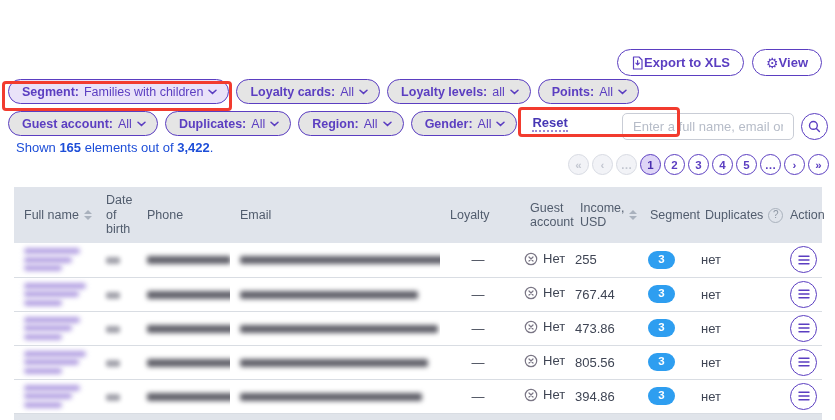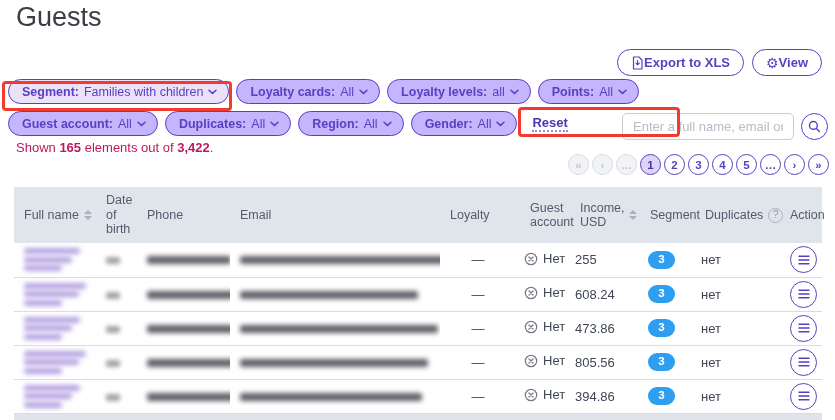--- a/index.html
+++ b/index.html
@@ -14,39 +14,39 @@
   .tbtn{display:inline-flex; align-items:center; height:27px; padding:0 13px;
         border:1.5px solid var(--accent); border-radius:16px; background:#fff; color:var(--accent);
         font-size:13px; font-weight:600; cursor:pointer; font-family:inherit;}
   .gear{font-size:14px; line-height:1;}
 
   
   .frow{position:absolute; display:flex; gap:7px; align-items:center;}
   #frow1{left:8px; top:79px;}
   #frow2{left:8px; top:111px;}
   .pill{display:inline-flex; align-items:center; gap:5px; height:25px; padding:0 11px 0 13px;
-        border:1.6px solid var(--accent); border-radius:15px; background:#c4b5fd; color:var(--accent);
+        border:1.6px solid var(--accent); border-radius:15px; background:#e5e5e5; color:var(--accent);
         font-size:12.5px; cursor:pointer; font-family:inherit; white-space:nowrap;}
   .pill b{font-weight:700;}
   .pill .val{font-weight:400;}
   .pill.active{background:#e9e2f9;}
   .chev{flex:0 0 auto;}
   .reset{margin-left:8px; font-size:13px; font-weight:700; color:#4636b4; text-decoration:none;
          border-bottom:2px dotted #9a8cd8; cursor:pointer;}
 
   
   .search-wrap{position:absolute; top:113px; right:7px; display:flex; align-items:center; gap:7px;}
   .search-wrap input{width:172px; height:27px; border:1.3px solid #c9cdd6; border-radius:5px;
         padding:0 10px; font-size:13px; color:#45454f; font-family:inherit; outline:none;}
   .search-wrap input::placeholder{color:#b6bcc8;}
   .search-btn{width:27px; height:27px; border-radius:50%; border:1.5px solid var(--accent);
         background:#fff; display:flex; align-items:center; justify-content:center; cursor:pointer;}
 
   
-  .summary{position:absolute; left:16px; top:140px; font-size:13px; color:#be185d;}
+  .summary{position:absolute; left:16px; top:140px; font-size:13px; color:#1d4ed8;}
   .summary b{font-weight:700;}
   .pagination{position:absolute; top:154px; right:6px; display:flex; gap:3px;}
   .pg{width:21px; height:21px; border-radius:50%; display:flex; align-items:center; justify-content:center;
       font-size:11.5px; font-weight:600; background:#fff; border:1.5px solid var(--accent);
       color:var(--accent); cursor:pointer; font-family:inherit; padding:0;}
   .pg.disabled{border-color:#d8dbe3; color:#c2c6d0; background:#f2f3f7; cursor:default;}
   .pg.current{background:#ded5f6; color:#4a2fae;}
 
   
   .tablewrap{position:absolute; left:14px; top:187px; width:808px;}
@@ -91,21 +91,20 @@
 
   .footband{height:7px; background:#e0e4ea;}
 
   .hl{position:absolute; border:3px solid var(--red); border-radius:4px; pointer-events:none;}
 </style>
 </head>
 <body>
 
 <div class="page" id="page">
 
-  <h1>Guests</h1>
 
   <div class="toolbar">
     <button class="tbtn">
       <svg width="13" height="14" viewBox="0 0 13 14">
         <path d="M2.5 1h5.5l3 3v9H2.5z" fill="none" stroke="currentColor" stroke-width="1.2" stroke-linejoin="round"></path>
         <path d="M6.6 4.6v4.2M4.9 7.2 6.6 8.9 8.3 7.2" fill="none" stroke="currentColor" stroke-width="1.2" stroke-linecap="round" stroke-linejoin="round"></path>
       </svg>
       <span>Export to XLS</span>
     </button>
     <button class="tbtn">
@@ -327,21 +326,21 @@
             <td><span class="mask mask-phone"></span></td>
             <td><span class="mask mask-email"></span></td>
             <td class="center">—</td>
             <td style="padding-left:4px"><span class="acct">
                 <svg width="14" height="14" viewBox="0 0 14 14">
                   <circle cx="7" cy="7" r="5.7" fill="none" stroke="#7a7685" stroke-width="1.2"></circle>
                   <path d="M5 5l4 4M9 5 5 9" stroke="#7a7685" stroke-width="1.2" stroke-linecap="round"></path>
                 </svg>
                 <span>Нет</span>
               </span></td>
-            <td style="padding-left:5px">608.24</td>
+            <td style="padding-left:5px">767.44</td>
             <td style="padding-left:8px"><span class="badge">3</span></td>
             <td style="padding-left:6px">нет</td>
             <td style="padding-left:10px">
               <button class="action-btn">
                 <svg width="12" height="10" viewBox="0 0 12 10">
                   <path d="M1 1.2h10M1 5h10M1 8.8h10" stroke="#5b3ec1" stroke-width="1.4" stroke-linecap="round"></path>
                 </svg>
               </button>
             </td>
           </tr>

